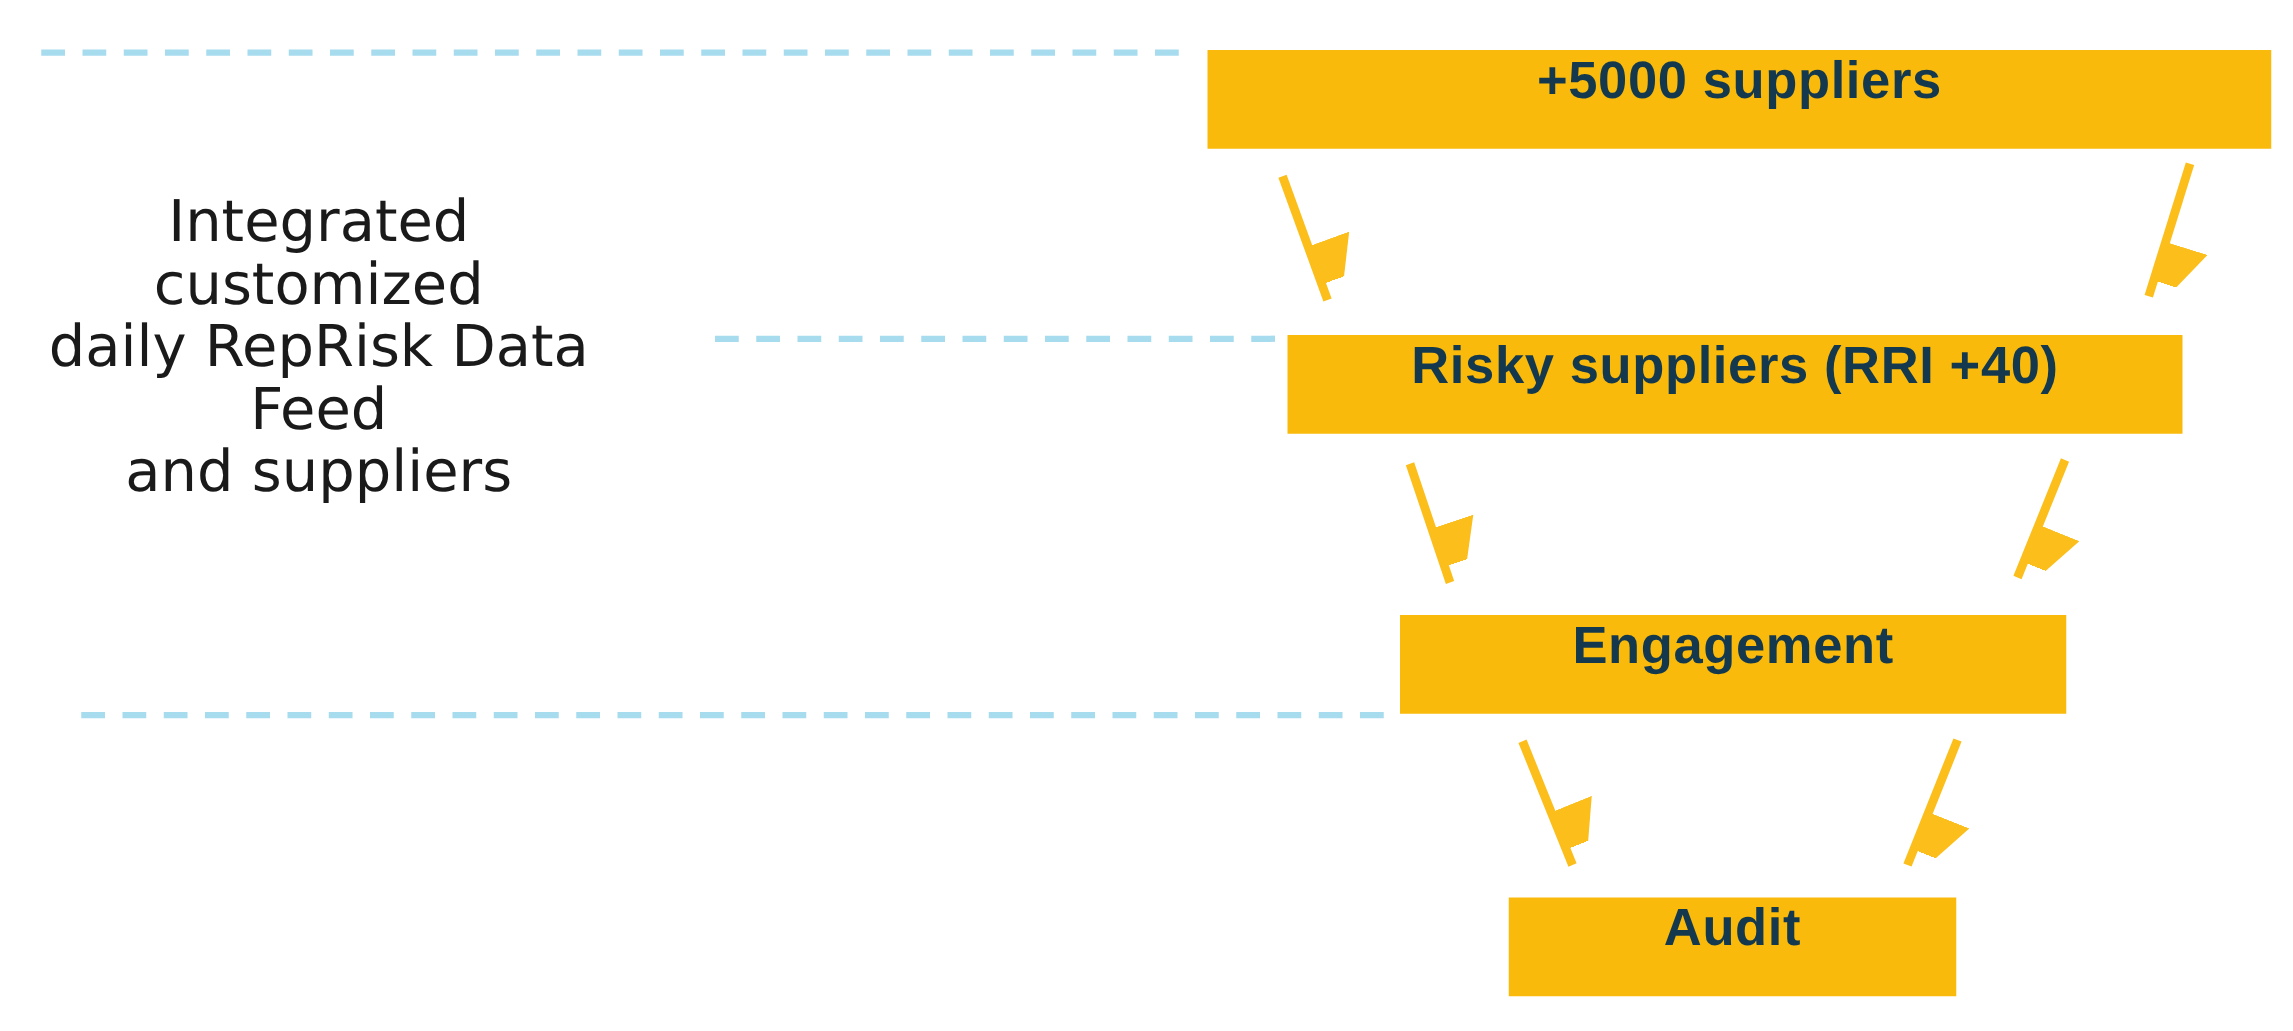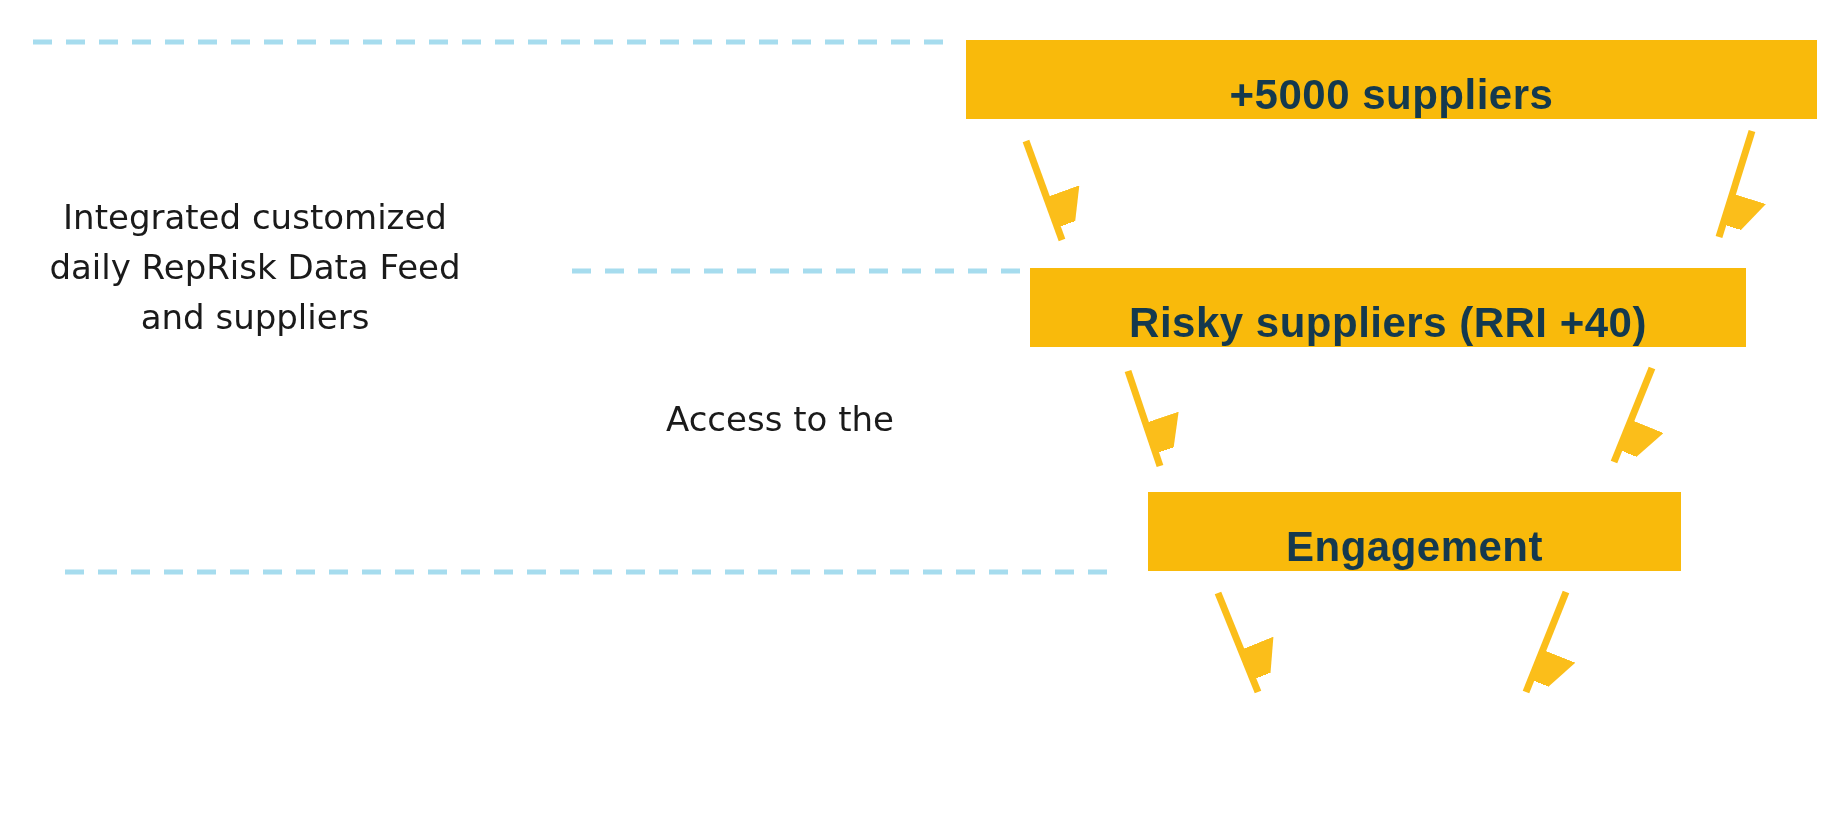--- a/index.html
+++ b/index.html
@@ -19,44 +19,43 @@
     inset: 0;
     width: 1834px;
     height: 825px;
   }
   
   .stage-bar {
     position: absolute;
     height: 79px;
     background: var(--bar-yellow, #F9BA0B);
     display: flex;
-    align-items: flex-end;
+    align-items: flex-start;
     justify-content: center;
   }
   .stage-label {
     font-family: "Liberation Sans", sans-serif;
     font-weight: bold;
     font-size: 42px;
     letter-spacing: 0.5px;
     color: var(--stage-text, #14394E);
     white-space: nowrap;
   }
   #stage-1 { left: 966px;  top: 40px;  width: 851px; }
   #stage-2 { left: 1030px; top: 268px; width: 716px; }
-  #stage-3 { left: 1120px; top: 492px; width: 533px; margin-left: 28px; }
+  #stage-3 { left: 1120px; top: 492px; width: 533px; }
   #stage-4 { left: 1207px; top: 718px; width: 358px; }
 
   
   .note {
     position: absolute;
     text-align: center;
     color: var(--note-text, #1A1A1A);
-    font-size: 34px;
+    font-size: 46px;
     line-height: 50px;
-    margin-top: 40px;
   }
   #note-left   { left: 35px;  top: 152px; width: 440px; }
   #note-middle { left: 580px; top: 354px; width: 400px; }
 
   
   #overlay {
     position: absolute;
     left: 0;
     top: 0;
     pointer-events: none;
@@ -102,24 +101,26 @@
 
   <div class="stage-bar" id="stage-1">
     <span class="stage-label">+5000 suppliers</span>
   </div>
   <div class="stage-bar" id="stage-2">
     <span class="stage-label">Risky suppliers (RRI +40)</span>
   </div>
   <div class="stage-bar" id="stage-3">
     <span class="stage-label">Engagement</span>
   </div>
+  <div class="stage-bar" id="stage-4">
+    <span class="stage-label">Audit</span>
+  </div>
 
   <div class="note" id="note-left">
     <div>Integrated customized</div>
     <div>daily RepRisk Data Feed</div>
     <div>and suppliers</div>
   </div>
 
   <div class="note" id="note-middle">
-    <div>Access to the</div>
   </div>
 
 </div>
 
 </body></html>

